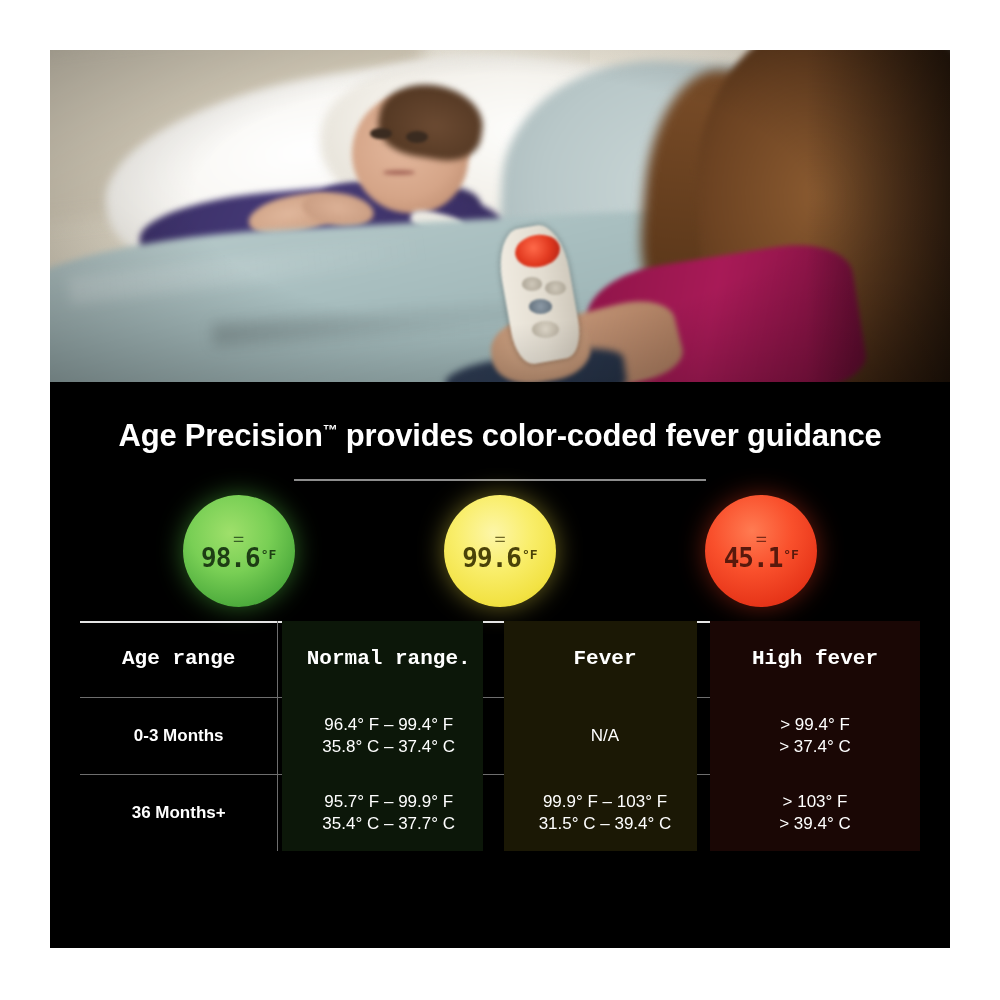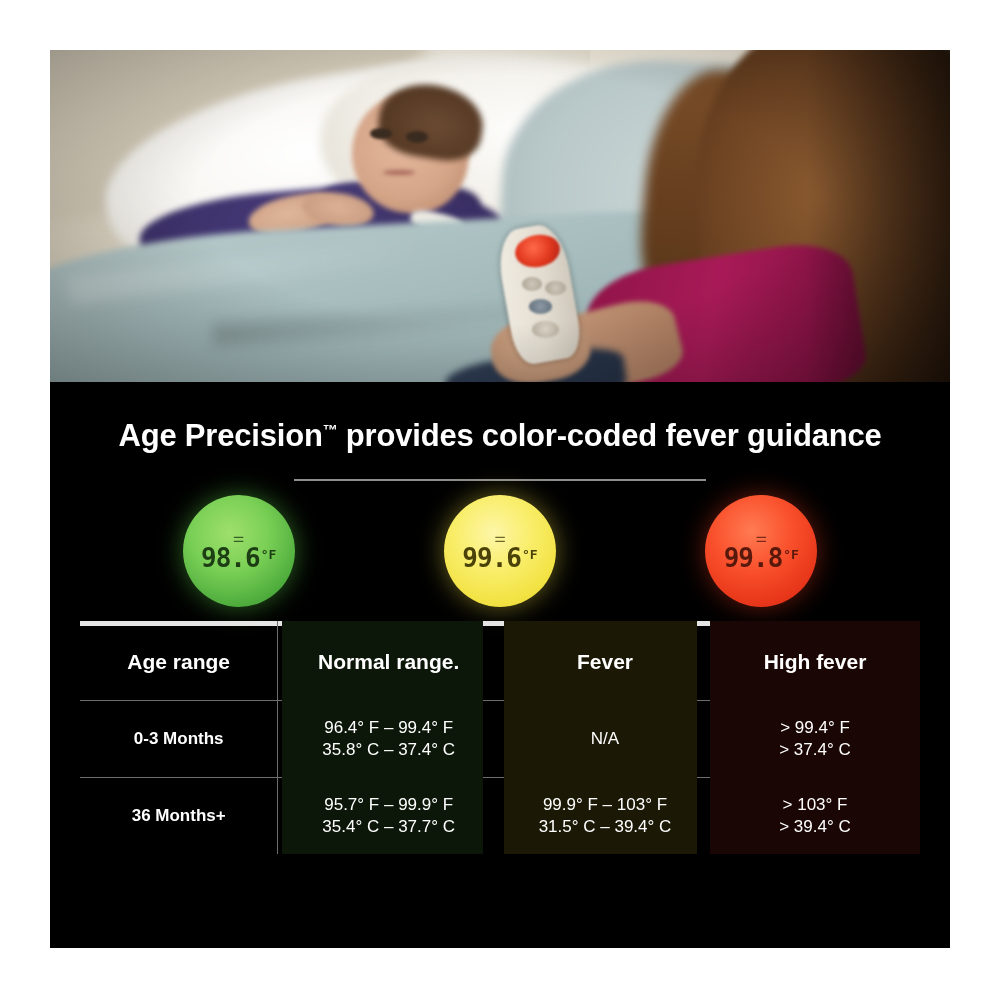--- a/index.html
+++ b/index.html
@@ -140,21 +140,21 @@
             position:relative;top:-10px;}
   .ink-g{color:#1d3d14;}.ink-y{color:#4a4208;}.ink-r{color:#58190c;}
 
   
   .tablewrap{position:relative;margin:4px 30px 0;}
   table.ft{width:100%;border-collapse:collapse;table-layout:fixed;}
   table.ft th,table.ft td{padding:0;vertical-align:middle;text-align:center;
                           color:#ffffff;position:relative;}
   .col-age{width:23.5%;}.col-norm{width:26.5%;}.col-fev{width:25%;}.col-high{width:25%;}
   table.ft thead th{height:74px;font-size:21px;font-weight:bold;
-                    border-bottom:1px solid #6e6e6e;border-top:5px solid #e5e5e5;}
+                    border-bottom:1px solid #6e6e6e;border-top:2px solid #e5e5e5;font-family:Liberation Mono, monospace;}
   table.ft tbody td{height:76px;font-size:17px;border-bottom:1px solid #6e6e6e;}
   table.ft tbody tr:last-child td{border-bottom:none;}
   td.age,th.age{font-weight:bold;font-size:17px;}
   th.age{font-size:21px;}
   .vline{position:absolute;left:23.5%;top:0;bottom:0;width:1px;background:#6e6e6e;}
   .tint{position:absolute;top:0;bottom:0;z-index:0;pointer-events:none;}
   .tint-green{left:24%;width:24%;background:#0c1709;}
   .tint-yellow{left:50.5%;width:23%;background:#1b1805;}
   .tint-red{left:75%;width:25%;background:#1a0705;}
   .cellinner{position:relative;z-index:2;line-height:1.28;white-space:pre-line;}
@@ -229,21 +229,21 @@
             <span class="lcd-num ink-y">99.6</span>
             <span class="lcd-unit ink-y">°F</span>
           </div>
         </div>
       </div>
 
       <div class="circ-wrap">
         <div class="circ c-red">
           <div class="lcd-icon ink-r">⚌</div>
           <div class="lcd-row">
-            <span class="lcd-num ink-r">99.8</span>
+            <span class="lcd-num ink-r">45.1</span>
             <span class="lcd-unit ink-r">°F</span>
           </div>
         </div>
       </div>
 
     </div>
 
     <div class="tablewrap">
       <div class="tint tint-green"></div>
       <div class="tint tint-yellow"></div>

